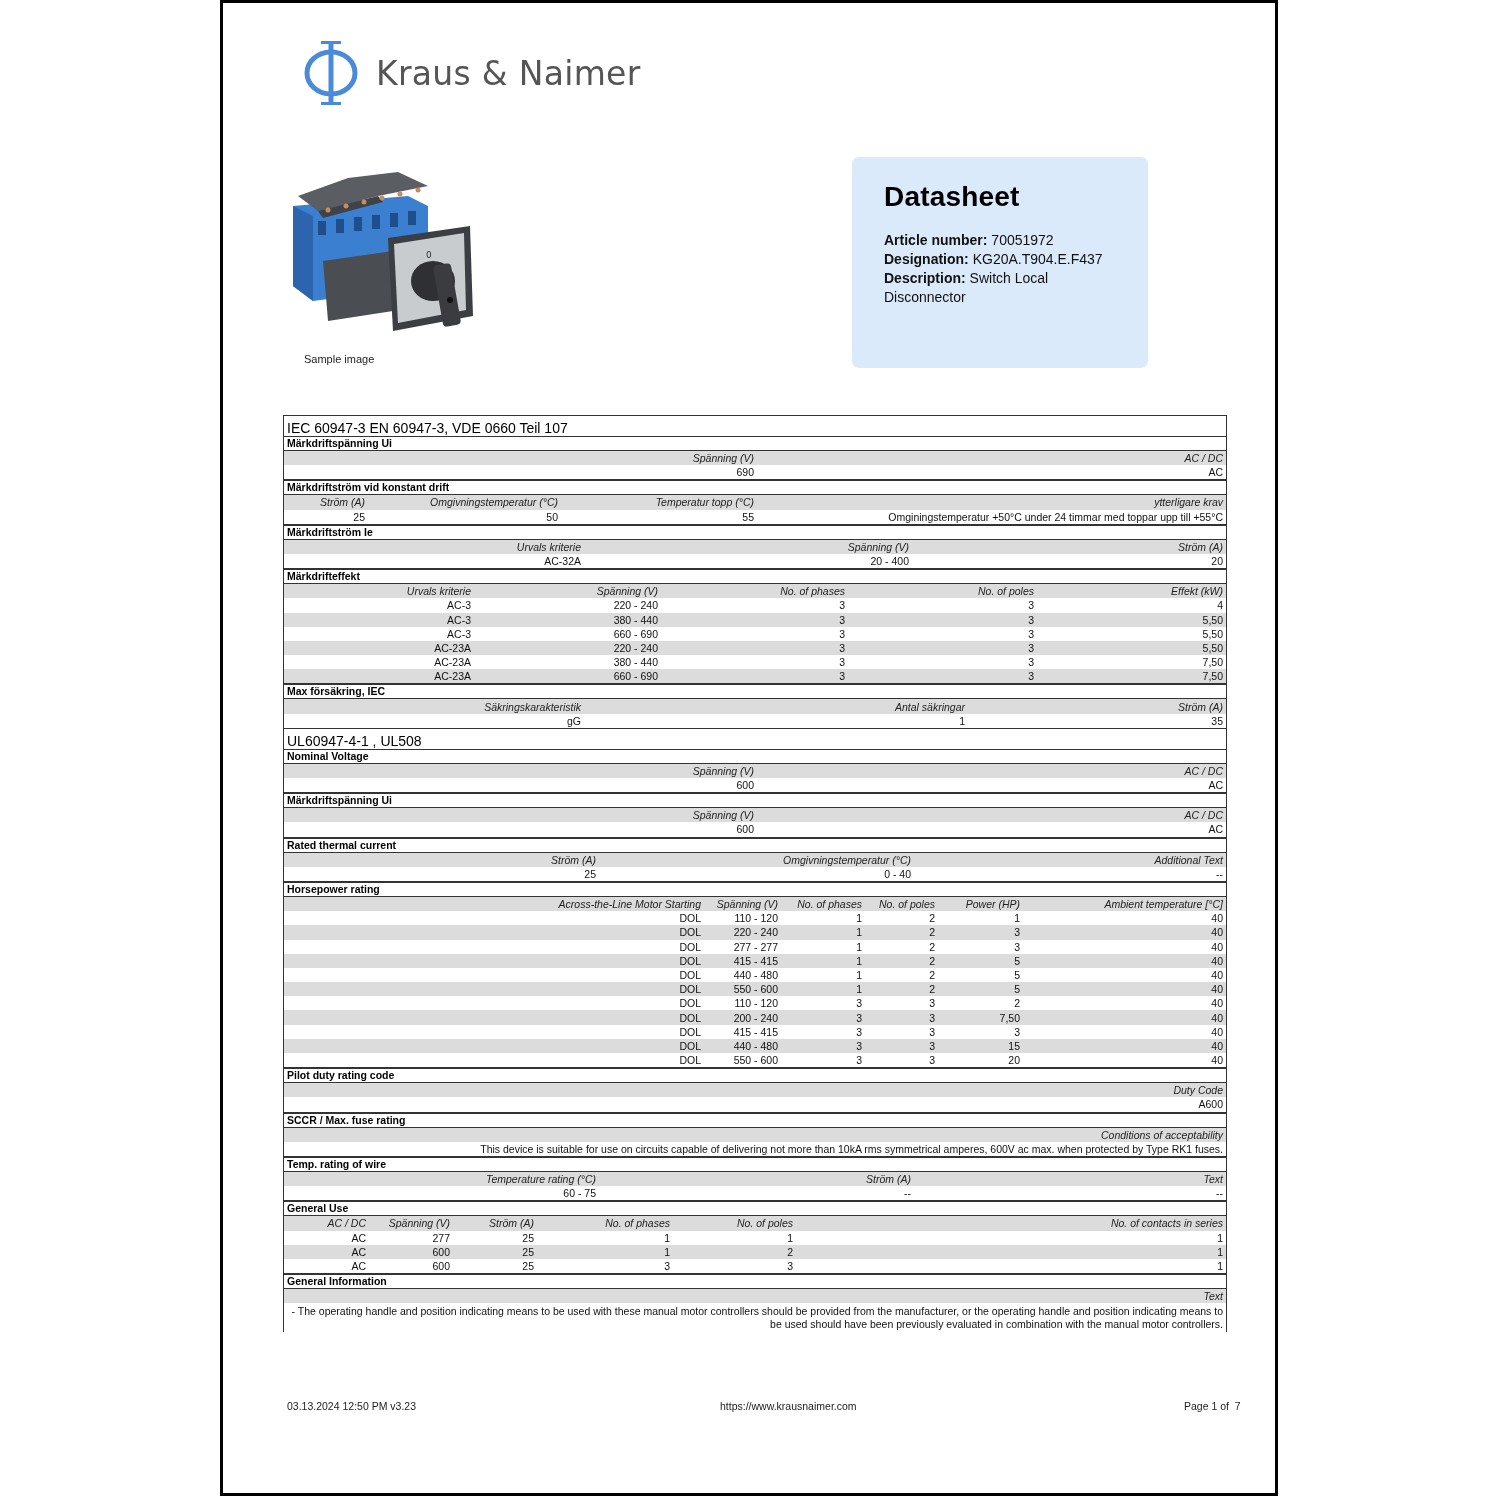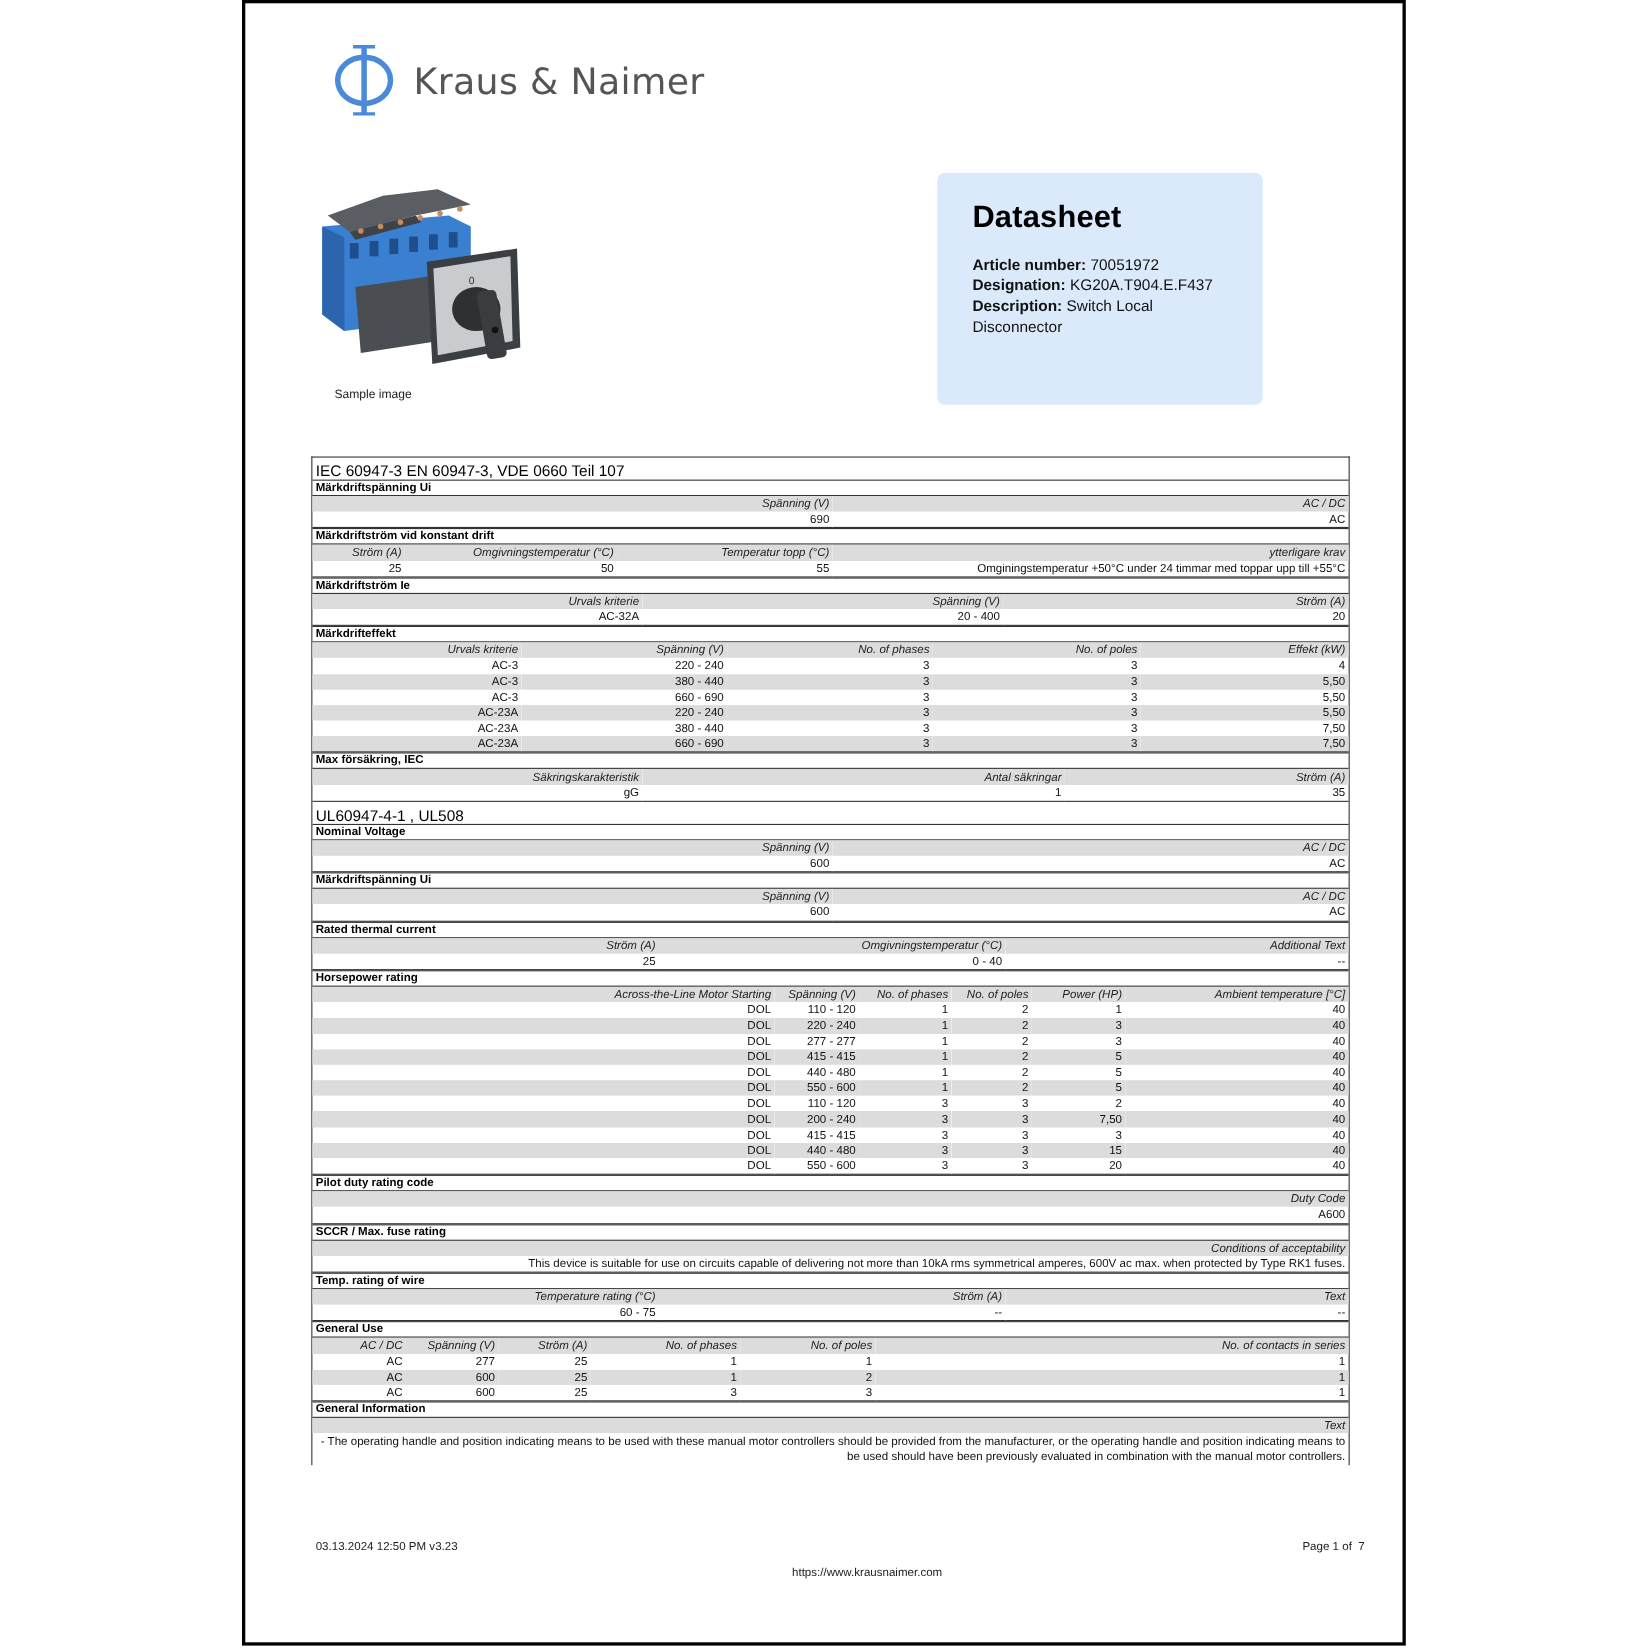--- a/index.html
+++ b/index.html
@@ -522,14 +522,14 @@
     <tr class="note">
           <td class="l">
             <span class="indent">- The operating handle and position indicating means to be used with these manual motor controllers should be provided from the manufacturer, or the operating handle and position indicating means to be used should have been previously evaluated in combination with the manual motor controllers.</span>
           </td>
         </tr>
   </tbody>
     </table>
 </div>
 
 <div class="footer" style="left:287px;">03.13.2024 12:50 PM v3.23</div>
-<div class="footer" style="left:720px;margin-top:24px;">https://www.krausnaimer.com</div>
+<div class="footer" style="left:720px;">https://www.krausnaimer.com</div>
 <div class="footer" style="left:1184px; white-space:pre;">Page 1 of  7</div>
 
 </body></html>

